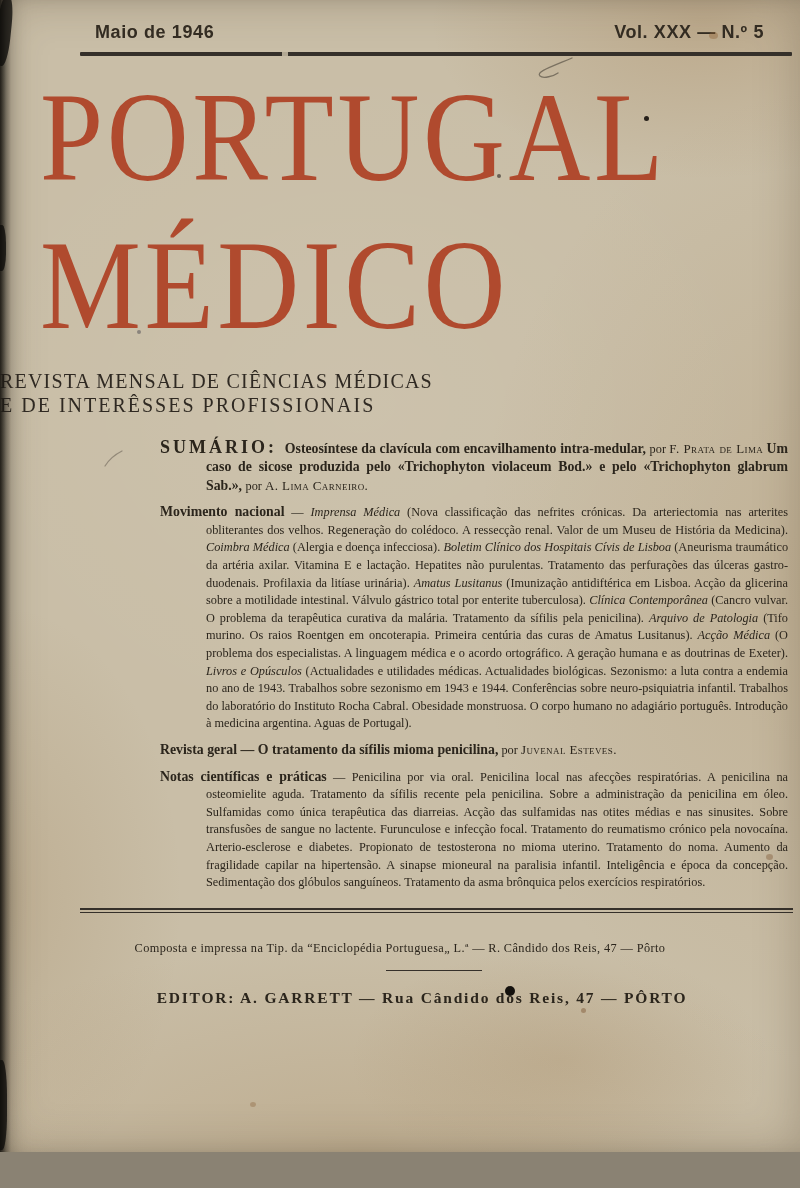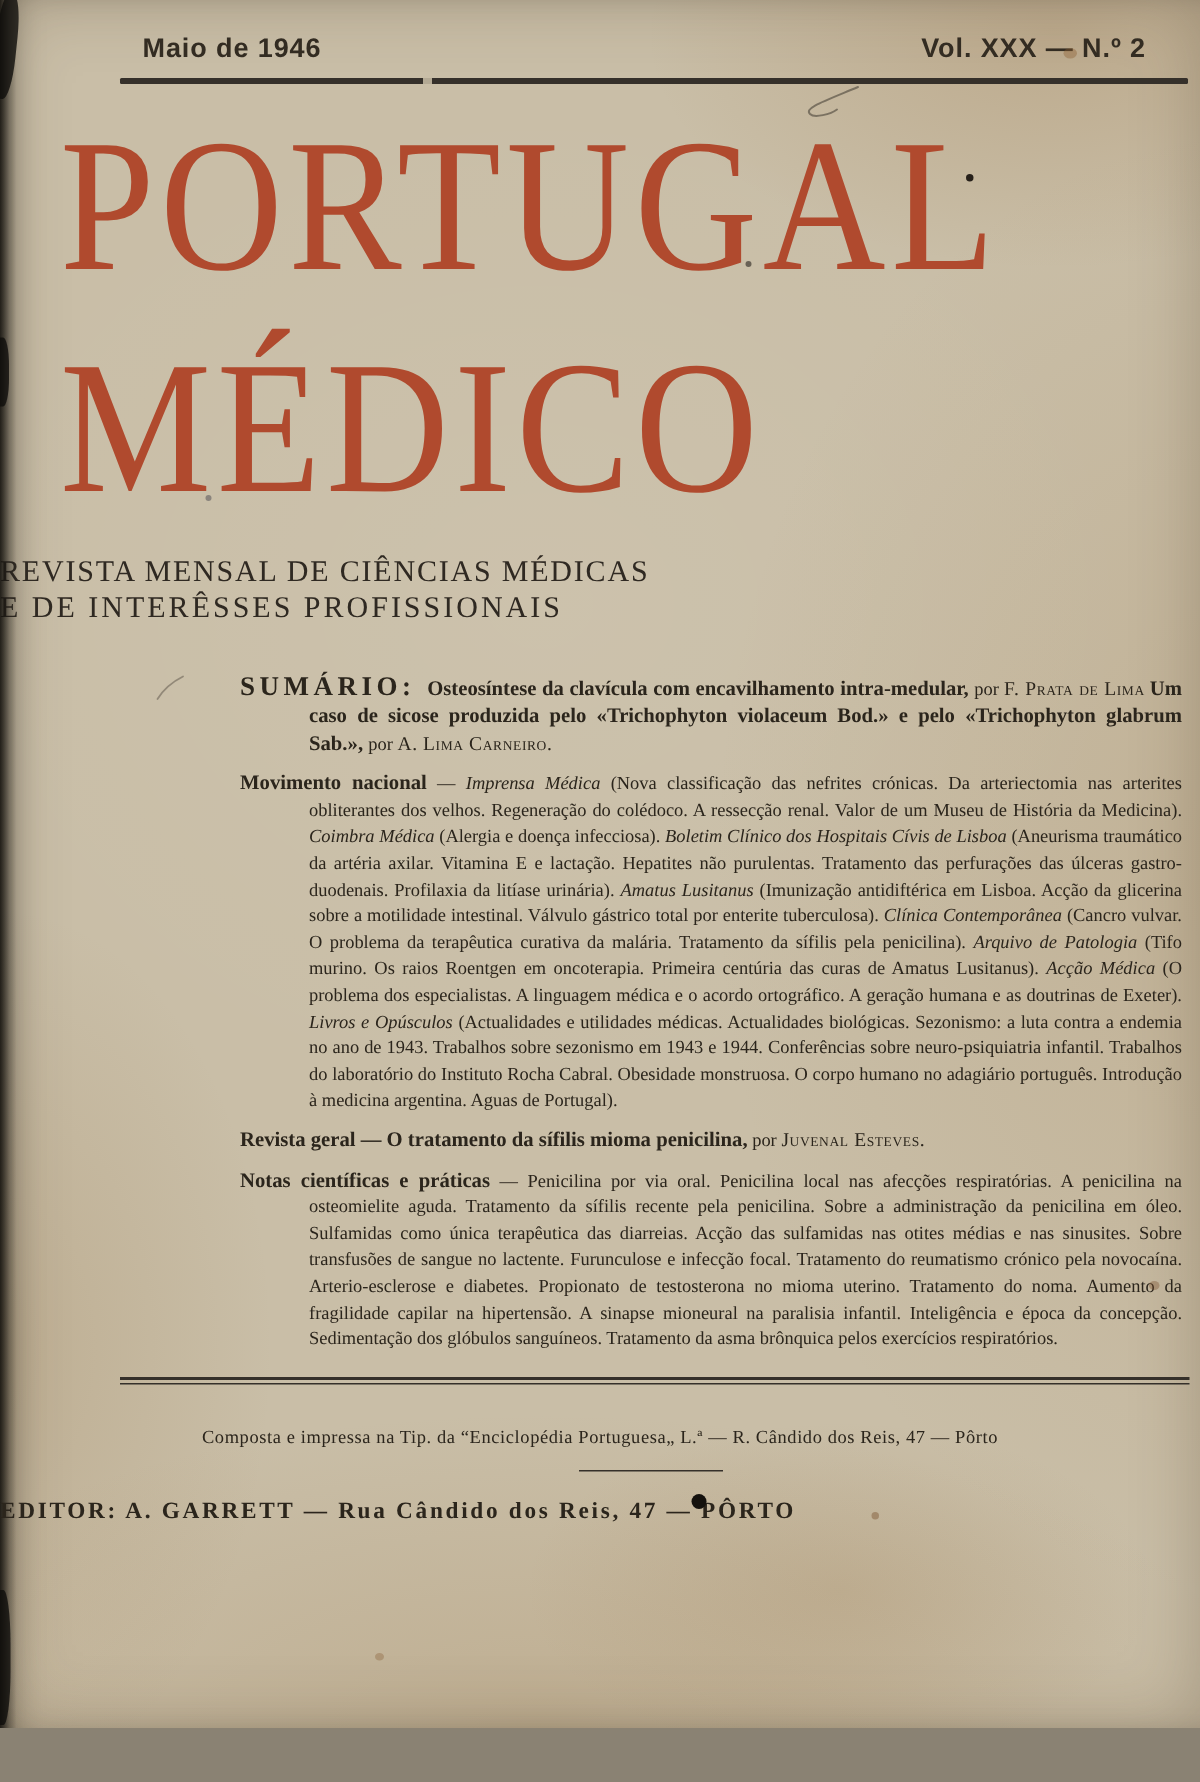--- a/index.html
+++ b/index.html
@@ -40,36 +40,36 @@
   .title-line{display:block;color:var(--title_red,#b04a2e);
     font-size:126px;line-height:148px;font-weight:normal;letter-spacing:4px;
     transform:scaleX(.9);transform-origin:50% 50%;white-space:nowrap;}
   .masthead .t1{margin-top:8px;}
   .subtitle{margin-top:16px;font-family:"Liberation Sans", sans-serif;font-weight:bold;
     font-size:14.5px;letter-spacing:2.2px;color:#2f2922;}
   .tagline{margin-top:9px;font-size:20px;letter-spacing:1.2px;line-height:24px;color:#2f2922;}
   .tagline.second{margin-top:0;letter-spacing:2px;}
 
   
-  .sumario{margin:32px 12px 0 160px;}
+  .sumario{margin:22px 12px 0 160px;}
   .sumario p{margin:0 0 8px 46px;text-indent:-46px;text-align:justify;
     font-size:12.3px;line-height:17.6px;color:#2b251c;}
   .run-label{font-weight:bold;font-size:18px;letter-spacing:3px;}
   .run-b{font-weight:bold;font-size:13.8px;}
   .run-i{font-style:italic;}
   .run-sc{font-variant:small-caps;font-size:13px;letter-spacing:.4px;}
   .run-n{}
 
   
   .rule-bottom{margin:16px 7px 0 80px;height:2px;
     border-top:2.5px solid #35302a;border-bottom:1.5px solid #35302a;}
   .imprint{margin-top:28px;text-align:center;font-weight:normal;font-size:12.3px;
     letter-spacing:.4px;color:#2b251c;}
   .short-rule{width:96px;border-bottom:1.8px solid #35302a;margin:14px auto 0;transform:translateX(34px);}
-  .editor-wrap{position:relative;margin-top:18px;}
+  .editor-wrap{position:relative;margin-top:18px;text-align:center;margin-left:44px;}
   .editor{font-weight:bold;font-size:15.5px;letter-spacing:1.8px;color:#2b251c;}
   .ink-dot{position:absolute;left:461px;top:-3px;width:10px;height:10px;border-radius:50%;background:#14110d;}
 
   
   .speck{position:absolute;border-radius:50%;pointer-events:none;}
   .s1{left:644px;top:116px;width:5px;height:5px;background:#26201a;}
   .s2{left:709px;top:32px;width:9px;height:7px;background:rgba(140,95,50,.40);}
   .s3{left:766px;top:854px;width:7px;height:6px;background:rgba(120,80,45,.38);}
   .s4{left:581px;top:1008px;width:5px;height:5px;background:rgba(125,85,48,.45);}
   .s5{left:137px;top:330px;width:4px;height:4px;background:rgba(60,60,70,.45);}
@@ -82,21 +82,21 @@
 
 <div class="page">
 
   <div class="edge-left"></div>
   <div class="edge-blob b1"></div>
   <div class="edge-blob b2"></div>
   <div class="edge-blob b3"></div>
 
   <div class="header">
     <span>Maio de 1946</span>
-    <span>Vol. XXX — N.º 2</span>
+    <span>Vol. XXX — N.º 5</span>
   </div>
   <div class="rule-top"></div>
 
   <div class="masthead">
     <span class="title-line t1">PORTUGAL</span>
     <span class="title-line t2">MÉDICO</span>
     <div class="tagline">REVISTA MENSAL DE CIÊNCIAS MÉDICAS</div>
     <div class="tagline second">E DE INTERÊSSES PROFISSIONAIS</div>
   </div>
 

